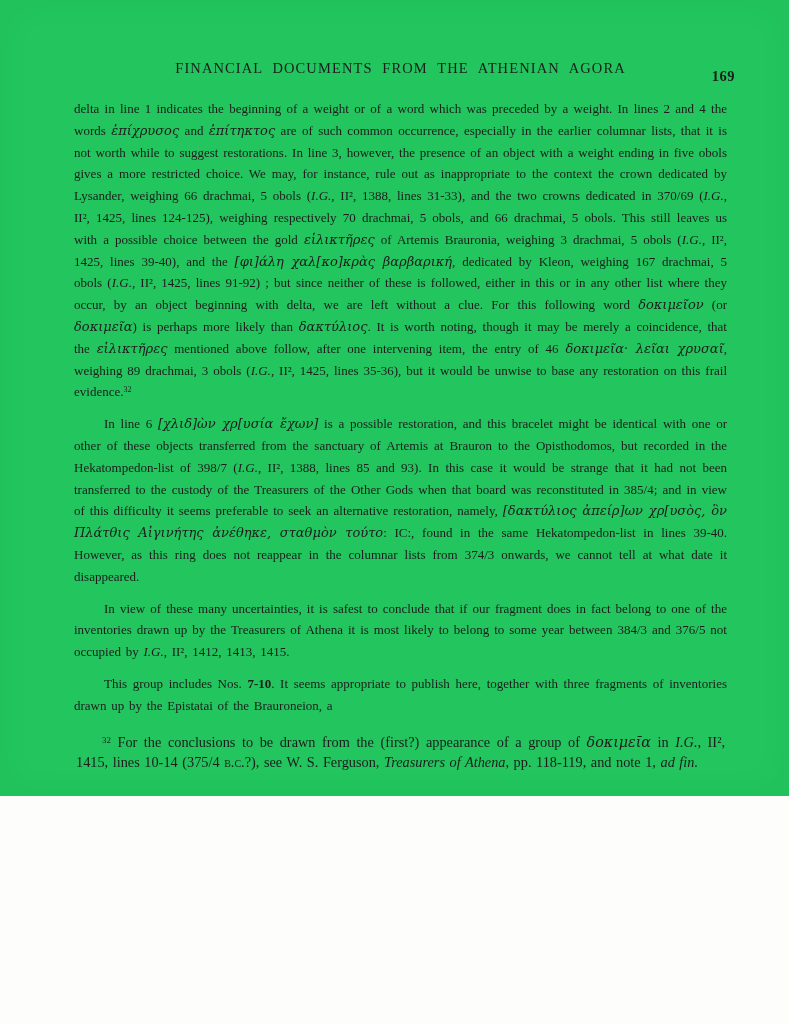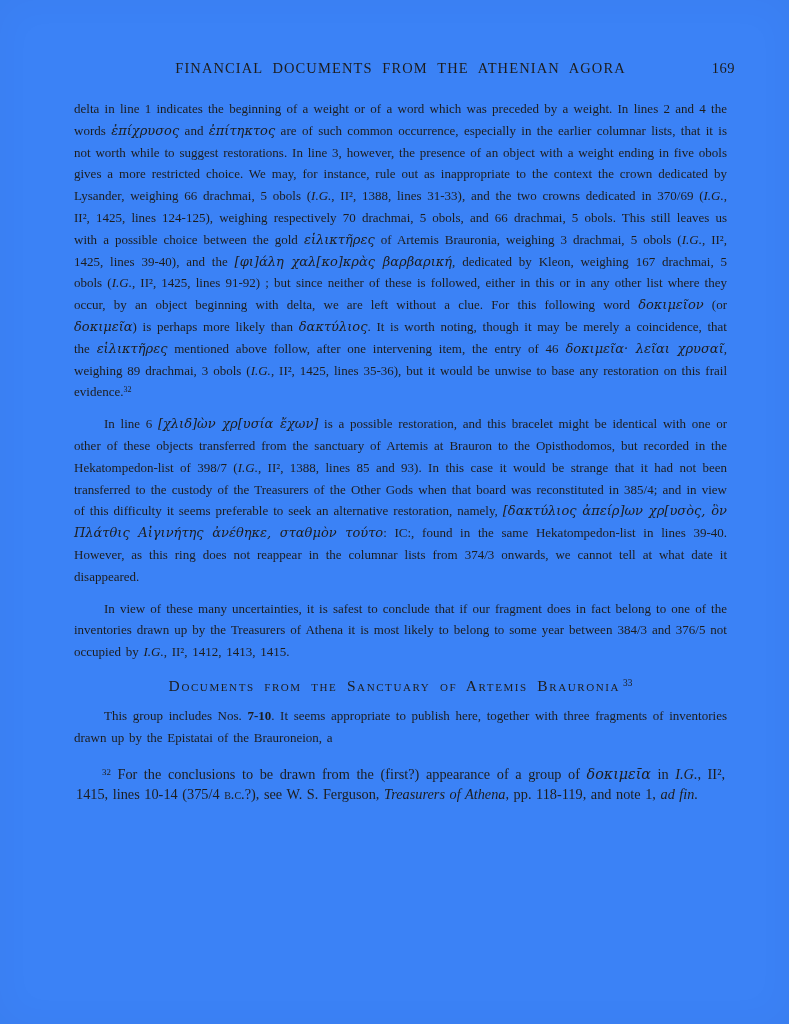--- a/index.html
+++ b/index.html
@@ -1,37 +1,37 @@
 <!DOCTYPE html>
 <html><head>
 <meta charset="utf-8">
 <style>
   html,body{margin:0;padding:0;background:#fdfdfc;}
   .page{
     position:relative;
-    width:789px;height:1024px;box-sizing:border-box;
-    background:#3b82f6;color:#1d1d1d;
+    width:789px;height:796px;box-sizing:border-box;
+    background:#22c55e;color:#1d1d1d;
     font-family:"Liberation Serif","DejaVu Serif",serif;
     padding:60px 52px 0 64px;
     overflow:hidden;
     box-shadow:inset 0 0 40px rgba(0,0,0,0.03);
   }
   .page-header{
     position:relative;
     text-align:center;
     font-size:14.5px;
     letter-spacing:1.1px;
     word-spacing:5px;
     margin-bottom:21px;
     white-space:nowrap;
   }
   .header-title{display:inline-block;}
   .page-number{
-    position:absolute;right:2px;top:0;
-    letter-spacing:0.5px;word-spacing:normal;
+    position:absolute;right:2px;top:8px;
+    letter-spacing:0.5px;word-spacing:normal;font-weight:bold;
   }
   .body-text p,.section-body p{
     margin:10px;
     font-size:13px;
     line-height:21.8px;
     text-align:justify;
     word-spacing:1.5px;
   }
   .para.indent{text-indent:30px;}
   .section-heading{
@@ -70,21 +70,20 @@
     <div class="header-title">FINANCIAL DOCUMENTS FROM THE ATHENIAN AGORA</div>
     <div class="page-number">169</div>
   </header>
 
   <main class="body-text">
       <p class="para">delta in line 1 indicates the beginning of a weight or of a word which was preceded by a weight. In lines 2 and 4 the words <em class="greek">ἐπίχρυσος</em> and <em class="greek">ἐπίτηκτος</em> are of such common occurrence, especially in the earlier columnar lists, that it is not worth while to suggest restorations. In line 3, however, the presence of an object with a weight ending in five obols gives a more restricted choice. We may, for instance, rule out as inappropriate to the context the crown dedicated by Lysander, weighing 66 drachmai, 5 obols (<em>I.G.</em>, II², 1388, lines 31-33), and the two crowns dedicated in 370/69 (<em>I.G.</em>, II², 1425, lines 124-125), weighing respectively 70 drachmai, 5 obols, and 66 drachmai, 5 obols. This still leaves us with a possible choice between the gold <em class="greek">εἱλικτῆρες</em> of Artemis Brauronia, weighing 3 drachmai, 5 obols (<em>I.G.</em>, II², 1425, lines 39-40), and the <em class="greek">[φι]άλη χαλ[κο]κρὰς βαρβαρική</em>, dedicated by Kleon, weighing 167 drachmai, 5 obols (<em>I.G.</em>, II², 1425, lines 91-92) ; but since neither of these is followed, either in this or in any other list where they occur, by an object beginning with delta, we are left without a clue. For this following word <em class="greek">δοκιμεῖον</em> (or <em class="greek">δοκιμεῖα</em>) is perhaps more likely than <em class="greek">δακτύλιος</em>. It is worth noting, though it may be merely a coincidence, that the <em class="greek">εἱλικτῆρες</em> mentioned above follow, after one intervening item, the entry of 46 <em class="greek">δοκιμεῖα· λεῖαι χρυσαῖ</em>, weighing 89 drachmai, 3 obols (<em>I.G.</em>, II², 1425, lines 35-36), but it would be unwise to base any restoration on this frail evidence.<sup>32</sup></p>
       <p class="para indent">In line 6 <em class="greek">[χλιδ]ὼν χρ[υσία ἔχων]</em> is a possible restoration, and this bracelet might be identical with one or other of these objects transferred from the sanctuary of Artemis at Brauron to the Opisthodomos, but recorded in the Hekatompedon-list of 398/7 (<em>I.G.</em>, II², 1388, lines 85 and 93). In this case it would be strange that it had not been transferred to the custody of the Treasurers of the Other Gods when that board was reconstituted in 385/4; and in view of this difficulty it seems preferable to seek an alternative restoration, namely, <em class="greek">[δακτύλιος ἀπείρ]ων χρ[υσὸς, ὃν Πλάτθις Αἰγινήτης ἀνέθηκε, σταθμὸν τούτο</em>: ΙϹ:, found in the same Hekatompedon-list in lines 39-40. However, as this ring does not reappear in the columnar lists from 374/3 onwards, we cannot tell at what date it disappeared.</p>
       <p class="para indent">In view of these many uncertainties, it is safest to conclude that if our fragment does in fact belong to one of the inventories drawn up by the Treasurers of Athena it is most likely to belong to some year between 384/3 and 376/5 not occupied by <em>I.G.</em>, II², 1412, 1413, 1415.</p>
     </main>
 
-  <h2 class="section-heading"><span class="sc-heading">Documents from the Sanctuary of Artemis Brauronia</span><sup class="fn-ref">33</sup></h2>
 
   <section class="section-body body-text">
       <p class="para indent">This group includes Nos. <strong>7-10</strong>. It seems appropriate to publish here, together with three fragments of inventories drawn up by the Epistatai of the Brauroneion, a</p>
     </section>
 
   <footer class="footnotes">
       <p class="para indent"><sup>32</sup> For the conclusions to be drawn from the (first?) appearance of a group of <em class="greek">δοκιμεῖα</em> in <em>I.G.</em>, II², 1415, lines 10-14 (375/4 <span class="sc">b.c.</span>?), see W. S. Ferguson, <em>Treasurers of Athena</em>, pp. 118-119, and note 1, <em>ad fin.</em></p>
     </footer>
 
 </div>

